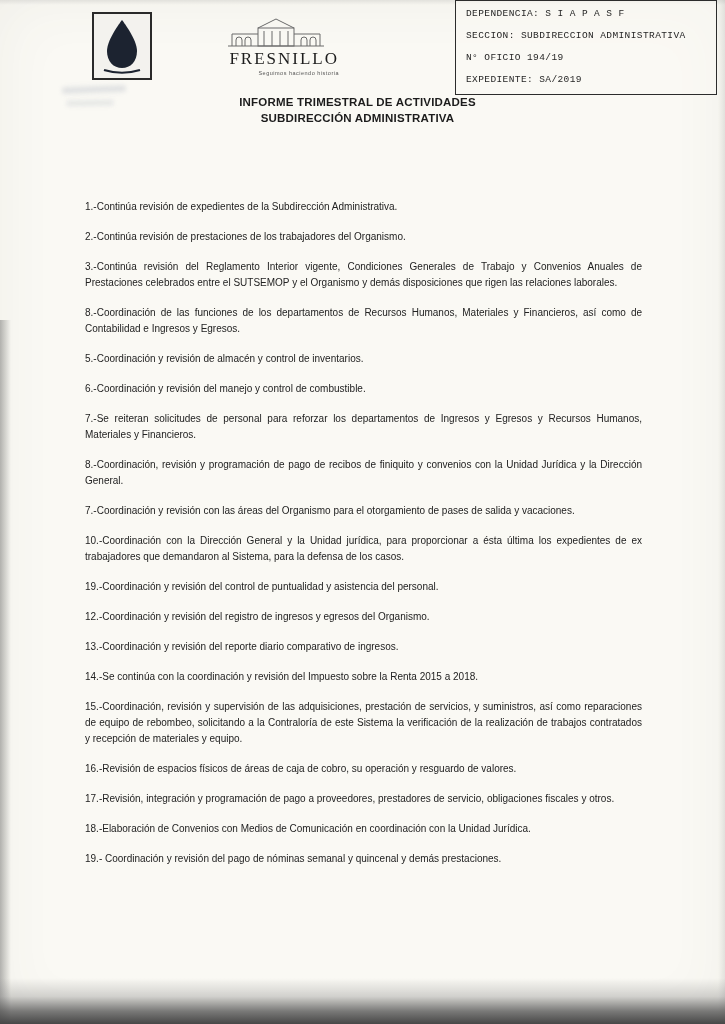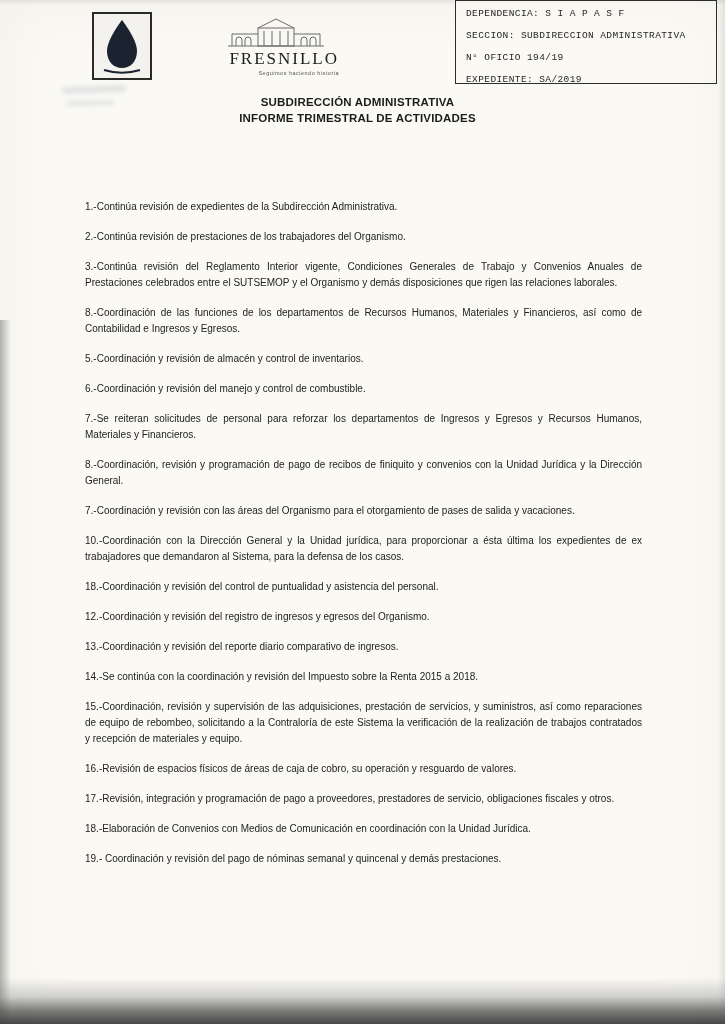--- a/index.html
+++ b/index.html
@@ -10,21 +10,21 @@
     background:#faf9f4;
     box-shadow: inset 0 0 60px rgba(80,80,70,0.06);
     overflow:hidden;
     font-family:"Liberation Sans", sans-serif;
     color:#1f1f1f;
   }
 
   
   .header-box {
     position:absolute; top:0px; right:8px;
-    width:262px; height:84px;
+    width:262px; height:95px;
     border:1.5px solid #2c2c2c;
     background:rgba(250,249,244,0.6);
     box-sizing:border-box;
     padding:7px 10px 0 10px;
   }
   .hb-line {
     font-family:"Liberation Mono","DejaVu Sans Mono",monospace;
     font-size:9.5px; line-height:12px;
     letter-spacing:0.4px;
     color:#262626;
@@ -146,36 +146,36 @@
   </div>
 
   <div class="header-box">
     <div class="hb-line">DEPENDENCIA: S I A P A S F</div>
       <div class="hb-line">SECCION: SUBDIRECCION ADMINISTRATIVA</div>
       <div class="hb-line">N° OFICIO  194/19</div>
       <div class="hb-line">EXPEDIENTE: SA/2019</div>
   </div>
 
   <div class="doc-title">
+    <div>INFORME TRIMESTRAL DE ACTIVIDADES</div>
     <div>SUBDIRECCIÓN ADMINISTRATIVA</div>
-    <div>INFORME TRIMESTRAL DE ACTIVIDADES</div>
   </div>
 
   <div class="body-text">
     <p class="item">1.-Continúa revisión de expedientes de la Subdirección Administrativa.</p>
       <p class="item">2.-Continúa revisión de prestaciones de los trabajadores del Organismo.</p>
       <p class="item">3.-Continúa revisión del Reglamento Interior vigente, Condiciones Generales de Trabajo y Convenios Anuales de Prestaciones celebrados entre el SUTSEMOP y el Organismo y demás disposiciones que rigen las relaciones laborales.</p>
       <p class="item">8.-Coordinación de las funciones de los departamentos de Recursos Humanos, Materiales y Financieros, así como de Contabilidad e Ingresos y Egresos.</p>
       <p class="item">5.-Coordinación y revisión de almacén y control de inventarios.</p>
       <p class="item">6.-Coordinación y revisión del manejo y control de combustible.</p>
       <p class="item">7.-Se reiteran solicitudes de personal para reforzar los departamentos de Ingresos y Egresos y Recursos Humanos, Materiales y Financieros.</p>
       <p class="item">8.-Coordinación, revisión y programación de pago de recibos de finiquito y convenios con la Unidad Jurídica y la Dirección General.</p>
       <p class="item">7.-Coordinación y revisión con las áreas del Organismo para el otorgamiento de pases de salida y vacaciones.</p>
       <p class="item">10.-Coordinación con la Dirección General y la Unidad jurídica, para proporcionar a ésta última los expedientes de ex trabajadores que demandaron al Sistema, para la defensa de los casos.</p>
-      <p class="item">18.-Coordinación y revisión del control de puntualidad y asistencia del personal.</p>
+      <p class="item">19.-Coordinación y revisión del control de puntualidad y asistencia del personal.</p>
       <p class="item">12.-Coordinación y revisión del registro de ingresos y egresos del Organismo.</p>
       <p class="item">13.-Coordinación y revisión del reporte diario comparativo de ingresos.</p>
       <p class="item">14.-Se continúa con la coordinación y revisión del Impuesto sobre la Renta 2015 a 2018.</p>
       <p class="item">15.-Coordinación, revisión y supervisión de las adquisiciones, prestación de servicios, y suministros, así como reparaciones de equipo de rebombeo, solicitando a la Contraloría de este Sistema la verificación de la realización de trabajos contratados y recepción de materiales y equipo.</p>
       <p class="item">16.-Revisión de espacios físicos de áreas de caja de cobro, su operación y resguardo de valores.</p>
       <p class="item">17.-Revisión, integración y programación de pago a proveedores, prestadores de servicio, obligaciones fiscales y otros.</p>
       <p class="item">18.-Elaboración de Convenios con Medios de Comunicación en coordinación con la Unidad Jurídica.</p>
       <p class="item">19.- Coordinación y revisión del pago de nóminas semanal y quincenal y demás prestaciones.</p>
   </div>
 

